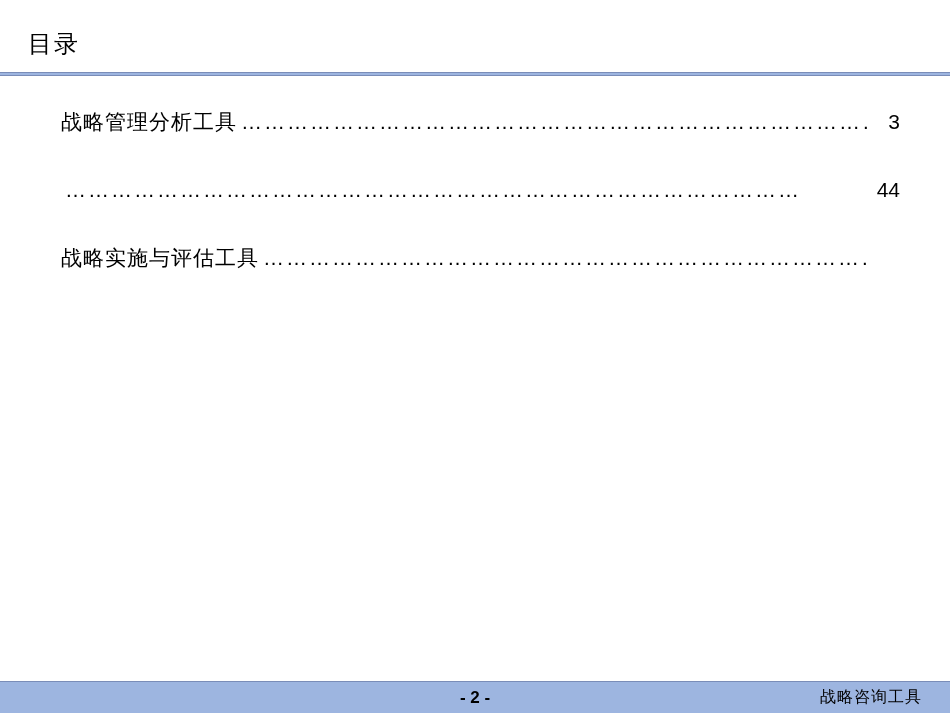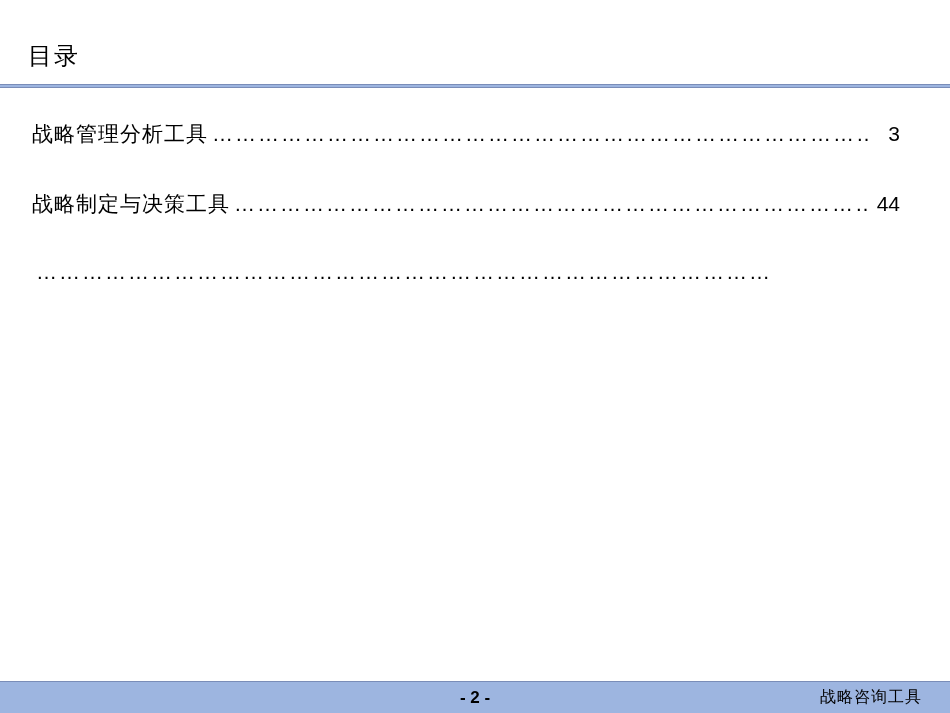--- a/index.html
+++ b/index.html
@@ -9,38 +9,38 @@
     }
     body {
       width: 950px;
       height: 713px;
       background: #ffffff;
       font-family: "Microsoft YaHei", "SimSun", sans-serif;
       position: relative;
       overflow: hidden;
     }
     .header {
-      padding: 40px 0 0 28px;
+      padding: 28px 0 0 28px;
     }
     .title {
       font-size: 24px;
       color: #000000;
       font-weight: normal;
       letter-spacing: 2px;
     }
     .divider {
       margin-top: 12px;
       width: 100%;
       height: 4px;
       background: #9db5e0;
       border-top: 1px solid #7a8db8;
       border-bottom: 1px solid #7a8db8;
     }
     .content {
-      padding: 32px 50px 0 32px;
+      padding: 32px 50px 0 61px;
     }
     .toc-entry {
       display: flex;
       align-items: baseline;
       margin-bottom: 42px;
       font-size: 21px;
       color: #000000;
     }
     .toc-label {
       white-space: nowrap;
@@ -97,25 +97,25 @@
 </div>
 <div class="divider"></div>
 
 <div class="content">
   <div class="toc-entry">
     <span class="toc-label">战略管理分析工具</span>
     <span class="toc-dots">……………………………………………………………………………………</span>
     <span class="toc-page">3</span>
   </div>
   <div class="toc-entry">
-    <span class="toc-label">战略制定与决策工具</span>
     <span class="toc-dots">……………………………………………………………………………………</span>
     <span class="toc-page">44</span>
   </div>
   <div class="toc-entry">
+    <span class="toc-label">战略实施与评估工具</span>
     <span class="toc-dots">……………………………………………………………………………………</span>
     <span class="toc-page"></span>
   </div>
 </div>
 
 <div class="footer">
   <span class="page-number">- 2 -</span>
   <span class="footer-text">战略咨询工具</span>
 </div>
 

